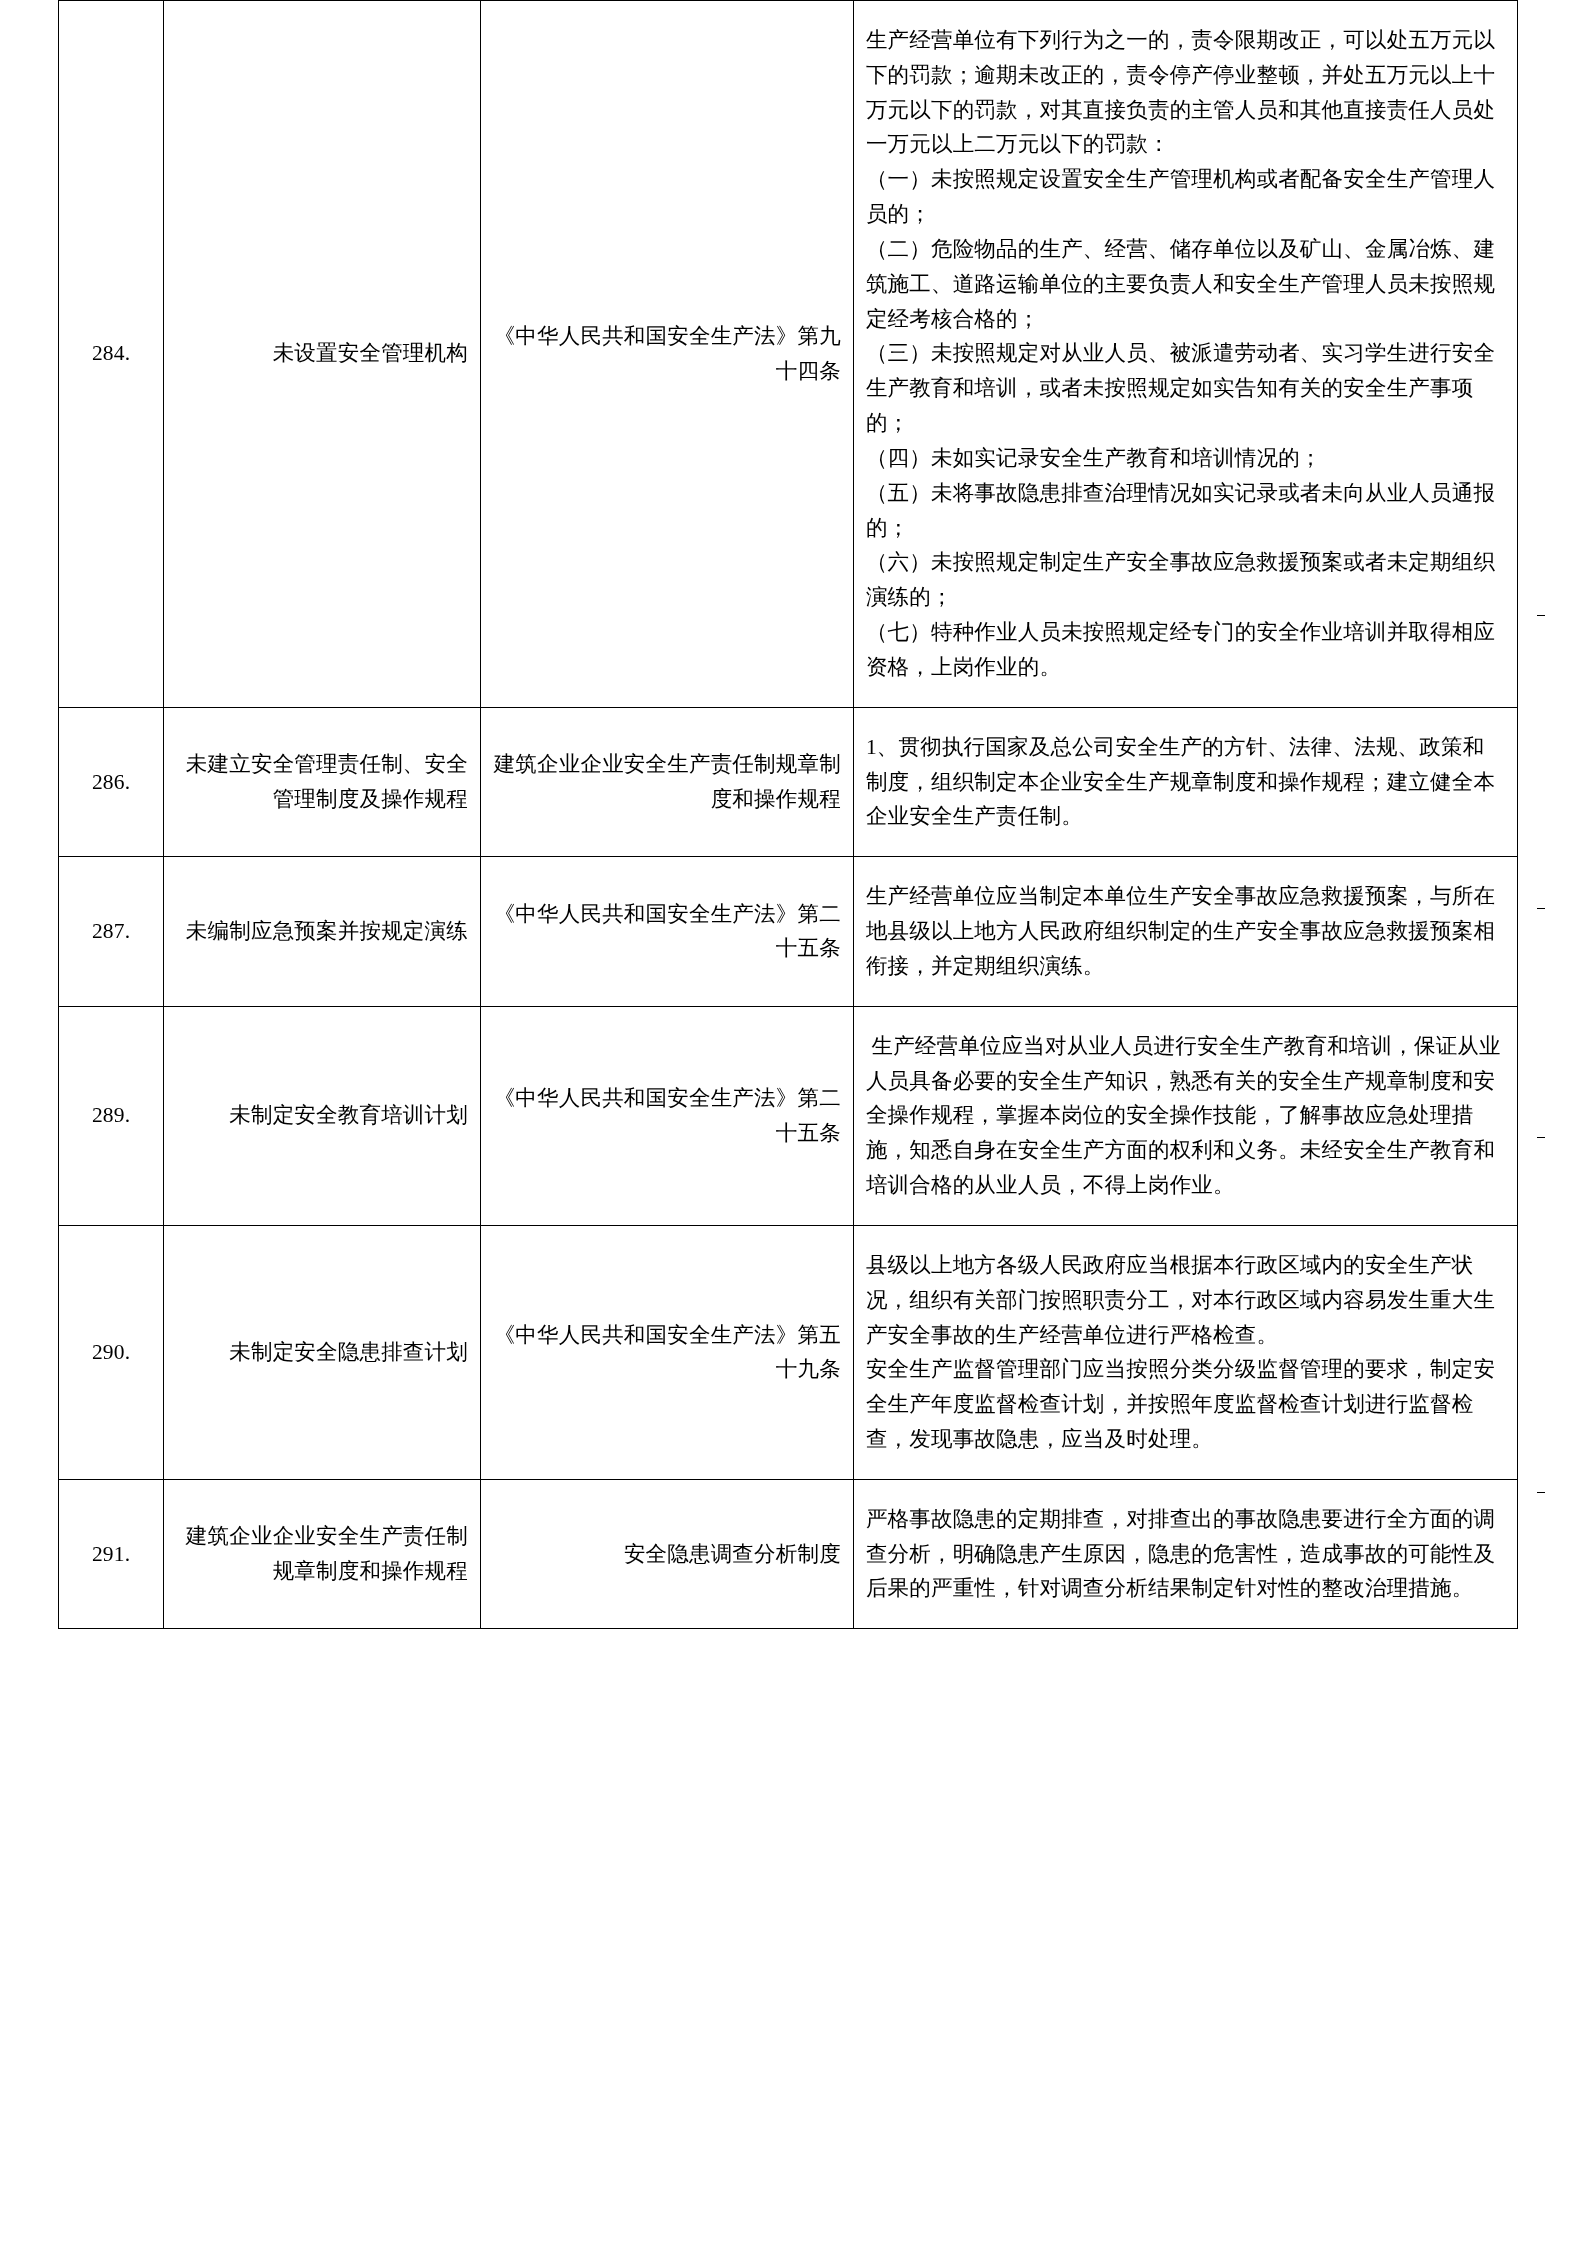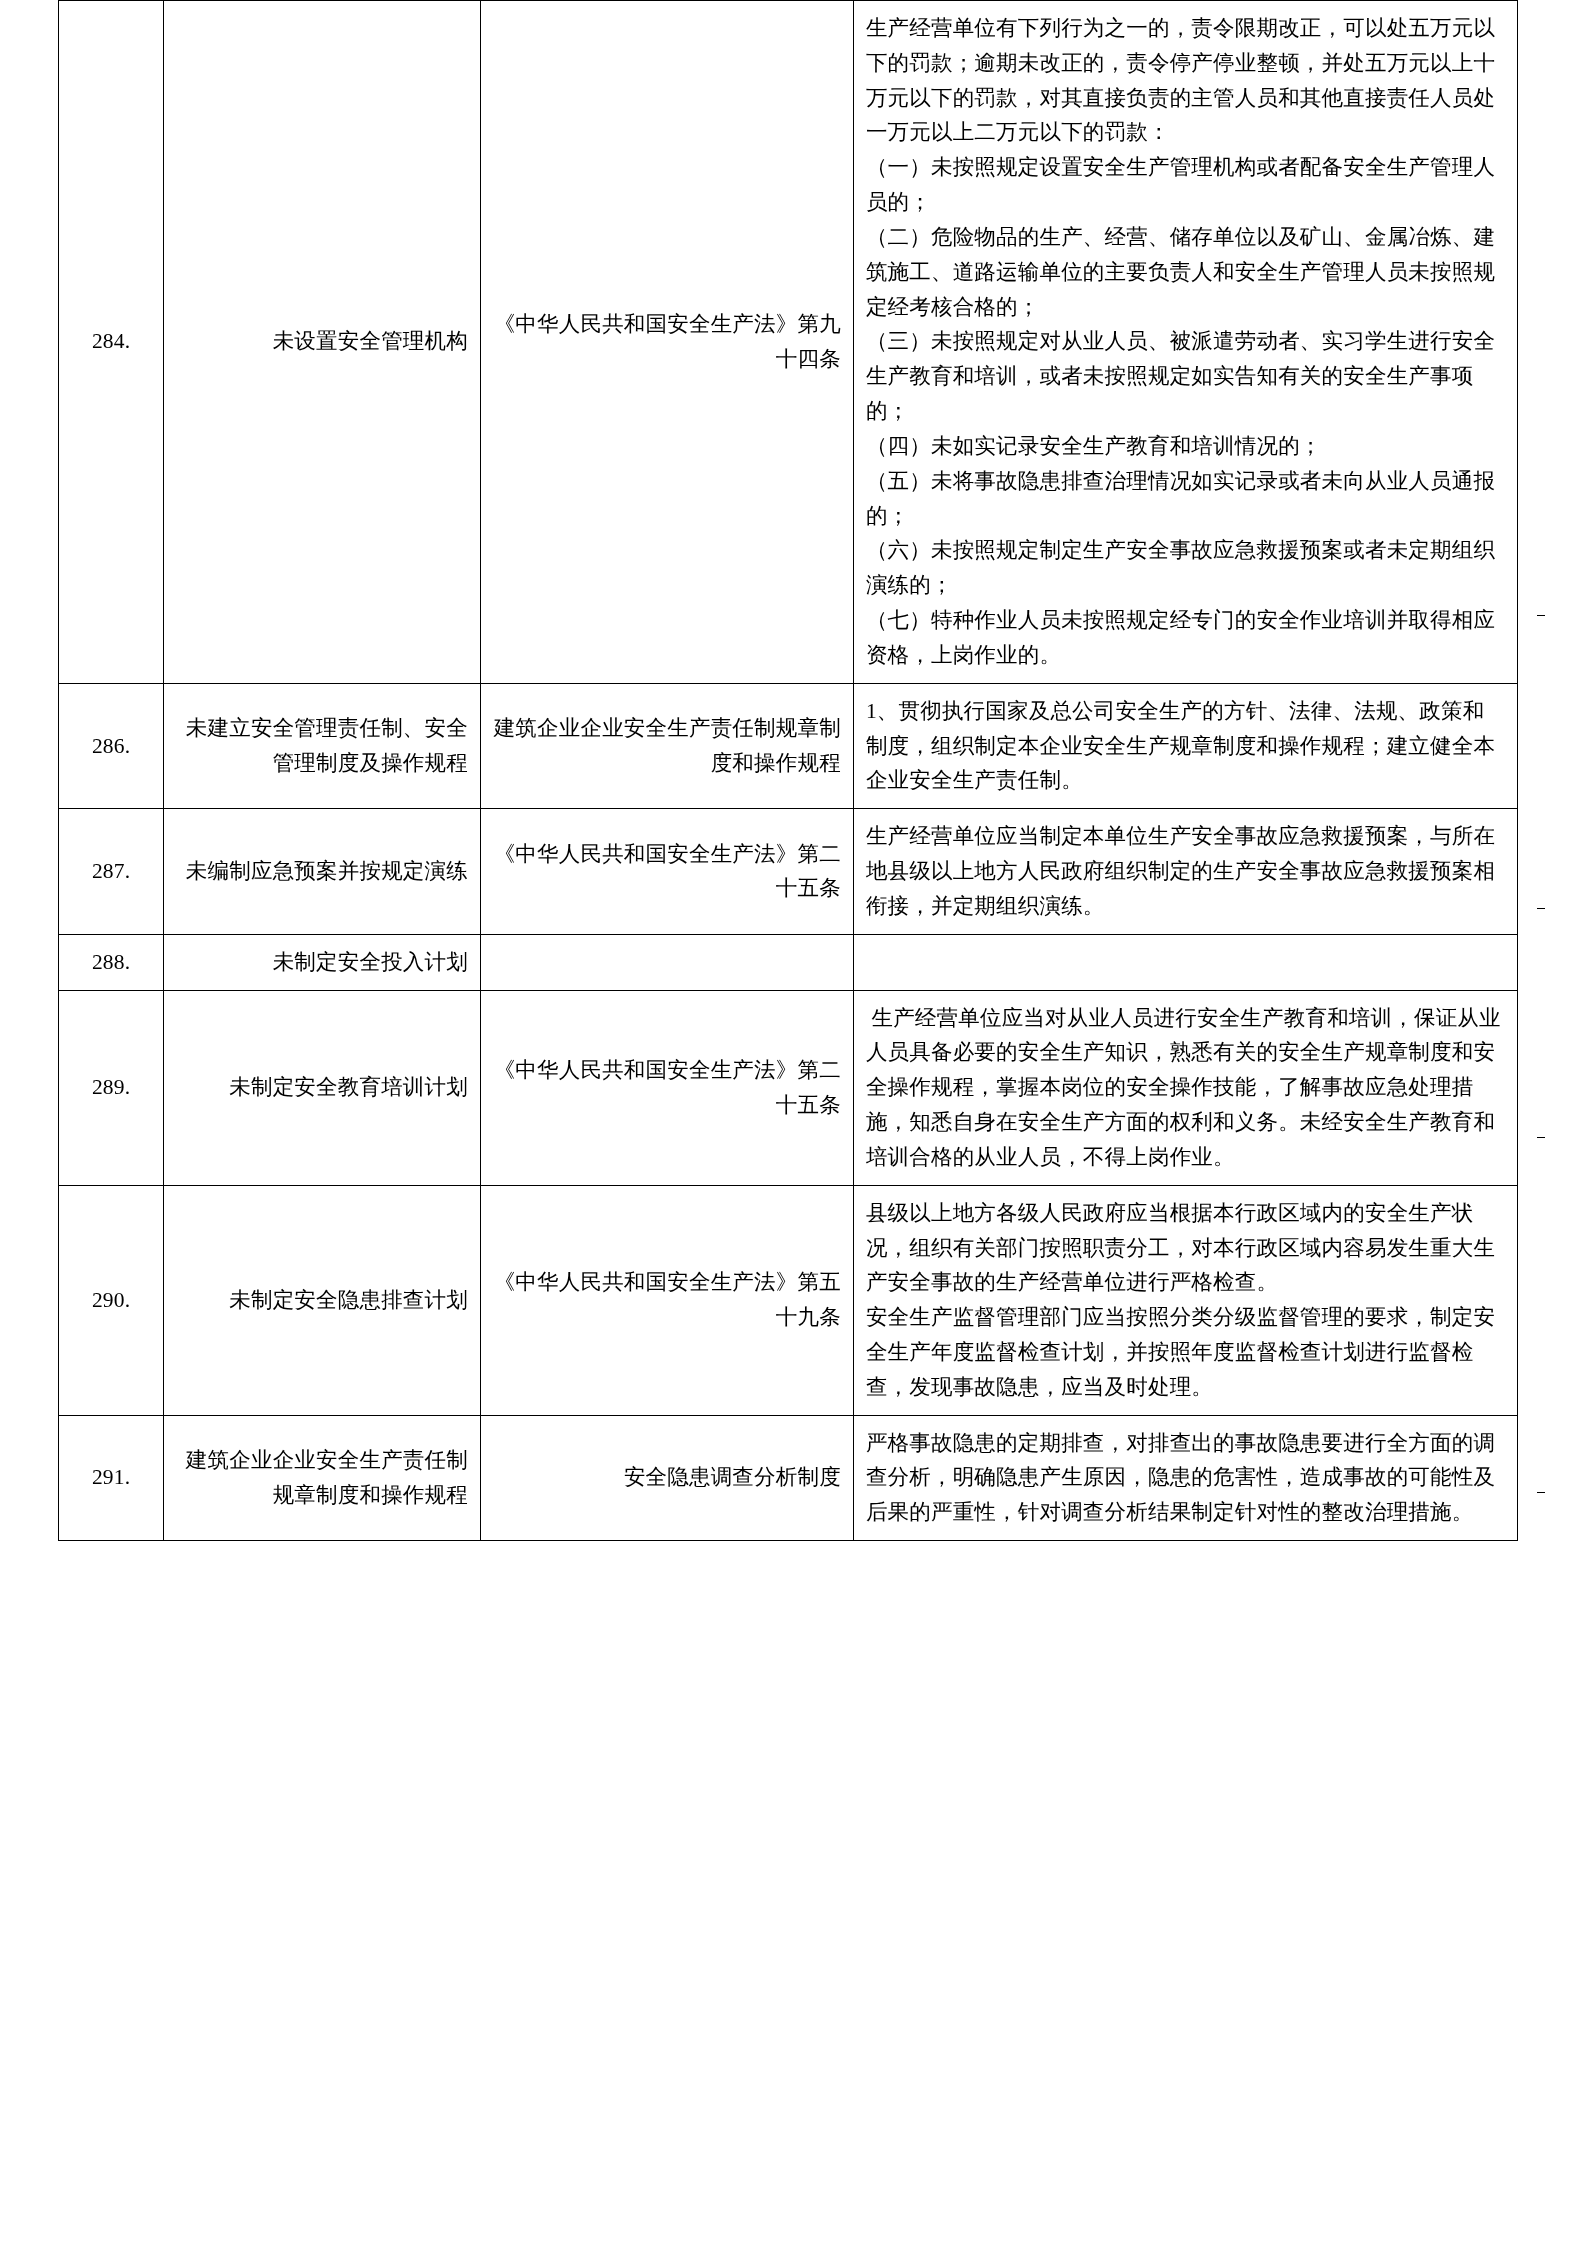--- a/index.html
+++ b/index.html
@@ -22,21 +22,21 @@
   }
   table.reg-table {
     width: 1460px;
     border-collapse: collapse;
     table-layout: fixed;
     margin-top: 0;
   }
   table.reg-table td {
     border: 1px solid #000000;
     vertical-align: middle;
-    padding: 10px 12px;
+    padding: 22px 12px;
     font-size: 21.5px;
     line-height: 1.62;
     letter-spacing: 0.2px;
   }
   td.col-num {
     width: 78px;
     text-align: center;
     vertical-align: middle;
   }
   td.col-item {
@@ -122,32 +122,20 @@
             <span class="nowrap-cell">未编制应急预案并按规定演练</span>
           </td>
         <td class="col-basis">
             <span class="nowrap-cell">《中华人民共和国安全生产法》第二十五条</span>
           </td>
         <td class="col-content">
             <span class="content-text">生产经营单位应当制定本单位生产安全事故应急救援预案，与所在地县级以上地方人民政府组织制定的生产安全事故应急救援预案相衔接，并定期组织演练。</span>
           </td>
       </tr>
 
-      <tr>
-        <td class="col-num">288.</td>
-        <td class="col-item">
-            <span class="nowrap-cell">未制定安全投入计划</span>
-          </td>
-        <td class="col-basis">
-            <span class="nowrap-cell"></span>
-          </td>
-        <td class="col-content">
-            <span class="content-text"></span>
-          </td>
-      </tr>
 
       <tr>
         <td class="col-num">289.</td>
         <td class="col-item">
             <span class="nowrap-cell">未制定安全教育培训计划</span>
           </td>
         <td class="col-basis">
             <span class="nowrap-cell">《中华人民共和国安全生产法》第二十五条</span>
           </td>
         <td class="col-content mid">

